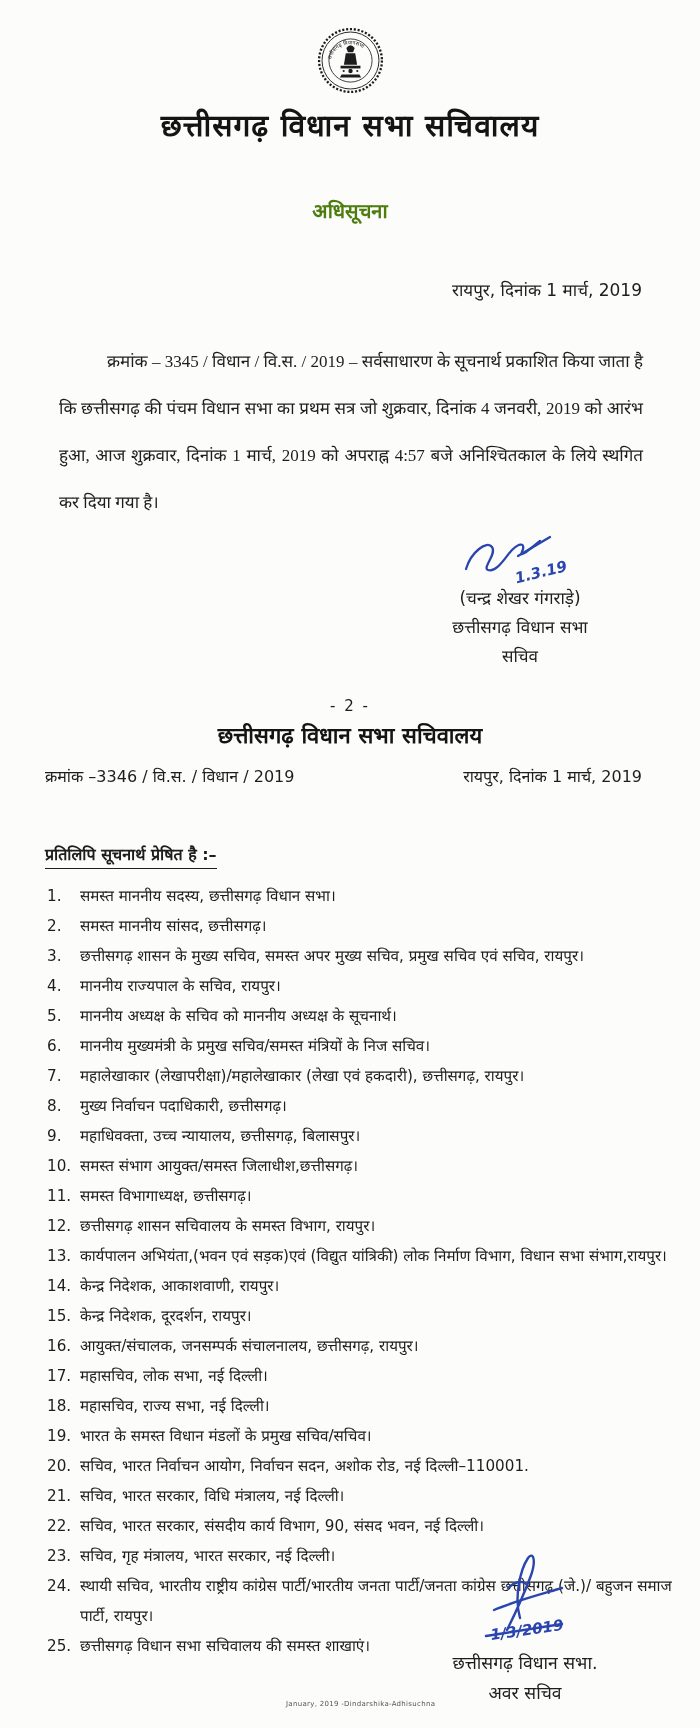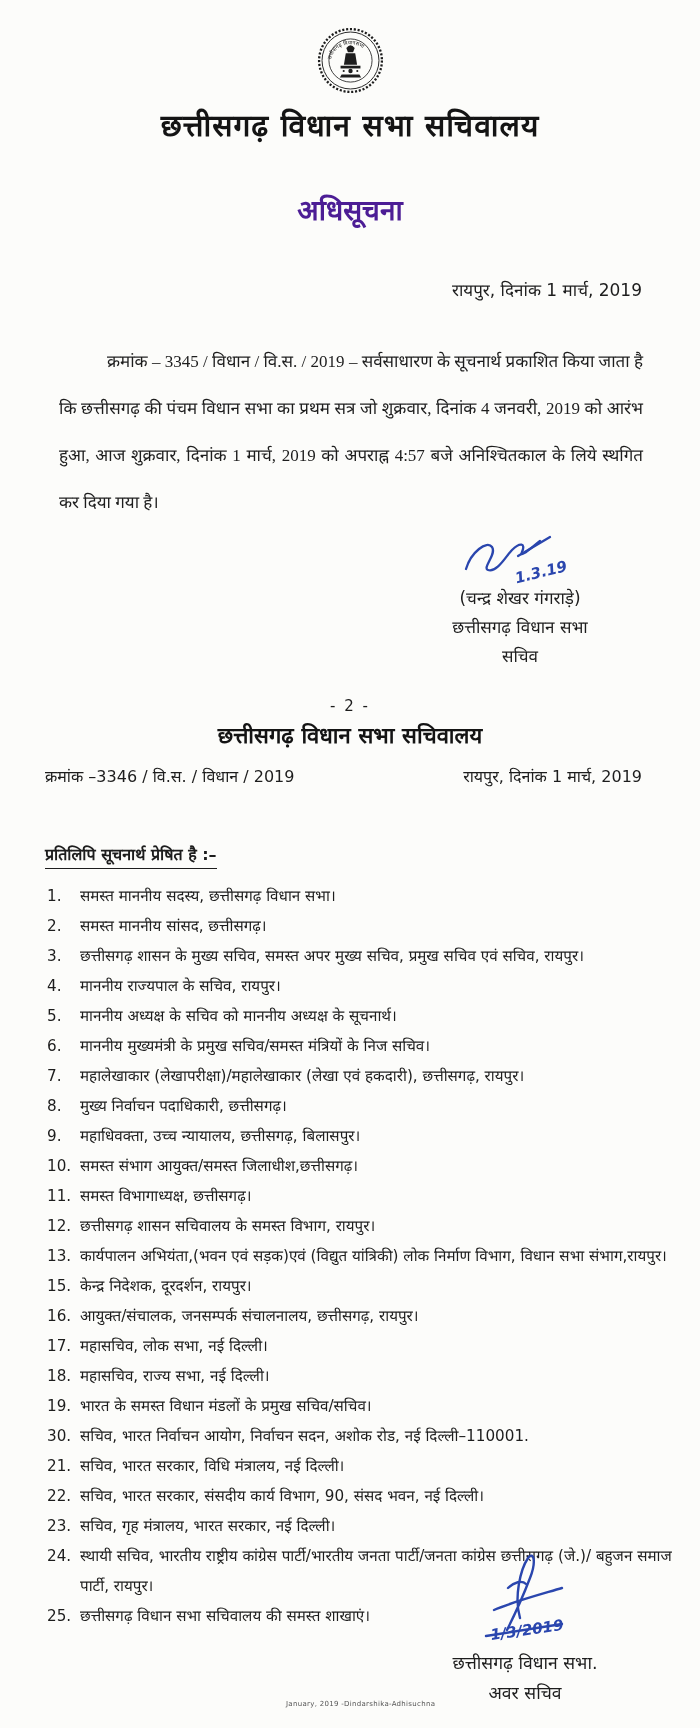--- a/index.html
+++ b/index.html
@@ -25,24 +25,24 @@
     text-align:center;
     font-size:30px;
     font-weight:700;
     line-height:44px;
     letter-spacing:1px;
     color:#141414;
   }
   .doc-heading{
     margin-top:47px;
     text-align:center;
-    font-size:28px;
+    font-size:20px;
     font-weight:700;
     line-height:32px;
-    color:#4c1d95;
+    color:#4d7c0f;
   }
   .place-date-1{
     margin-top:53px;
     text-align:right;
     padding-right:58px;
     font-size:17px;
     line-height:20px;
   }
   .body-para{
     margin:38px 57px 0 59px;
@@ -252,41 +252,45 @@
       </div>
     <div class="li">
         <span class="num">12.</span>
         <span class="txt">छत्तीसगढ़ शासन सचिवालय के समस्त विभाग, रायपुर।</span>
       </div>
     <div class="li">
         <span class="num">13.</span>
         <span class="txt">कार्यपालन अभियंता,(भवन एवं सड़क)एवं (विद्युत यांत्रिकी) लोक निर्माण विभाग, विधान सभा संभाग,रायपुर।</span>
       </div>
     <div class="li">
+        <span class="num">14.</span>
+        <span class="txt">केन्द्र निदेशक, आकाशवाणी, रायपुर।</span>
+      </div>
+    <div class="li">
         <span class="num">15.</span>
         <span class="txt">केन्द्र निदेशक, दूरदर्शन, रायपुर।</span>
       </div>
     <div class="li">
         <span class="num">16.</span>
         <span class="txt">आयुक्त/संचालक, जनसम्पर्क संचालनालय, छत्तीसगढ़, रायपुर।</span>
       </div>
     <div class="li">
         <span class="num">17.</span>
         <span class="txt">महासचिव, लोक सभा, नई दिल्ली।</span>
       </div>
     <div class="li">
         <span class="num">18.</span>
         <span class="txt">महासचिव, राज्य सभा, नई दिल्ली।</span>
       </div>
     <div class="li">
         <span class="num">19.</span>
         <span class="txt">भारत के समस्त विधान मंडलों के प्रमुख सचिव/सचिव।</span>
       </div>
     <div class="li">
-        <span class="num">30.</span>
+        <span class="num">20.</span>
         <span class="txt">सचिव, भारत निर्वाचन आयोग, निर्वाचन सदन, अशोक रोड, नई दिल्ली–110001.</span>
       </div>
     <div class="li">
         <span class="num">21.</span>
         <span class="txt">सचिव, भारत सरकार, विधि मंत्रालय, नई दिल्ली।</span>
       </div>
     <div class="li">
         <span class="num">22.</span>
         <span class="txt">सचिव, भारत सरकार, संसदीय कार्य विभाग, 90, संसद भवन, नई दिल्ली।</span>
       </div>

